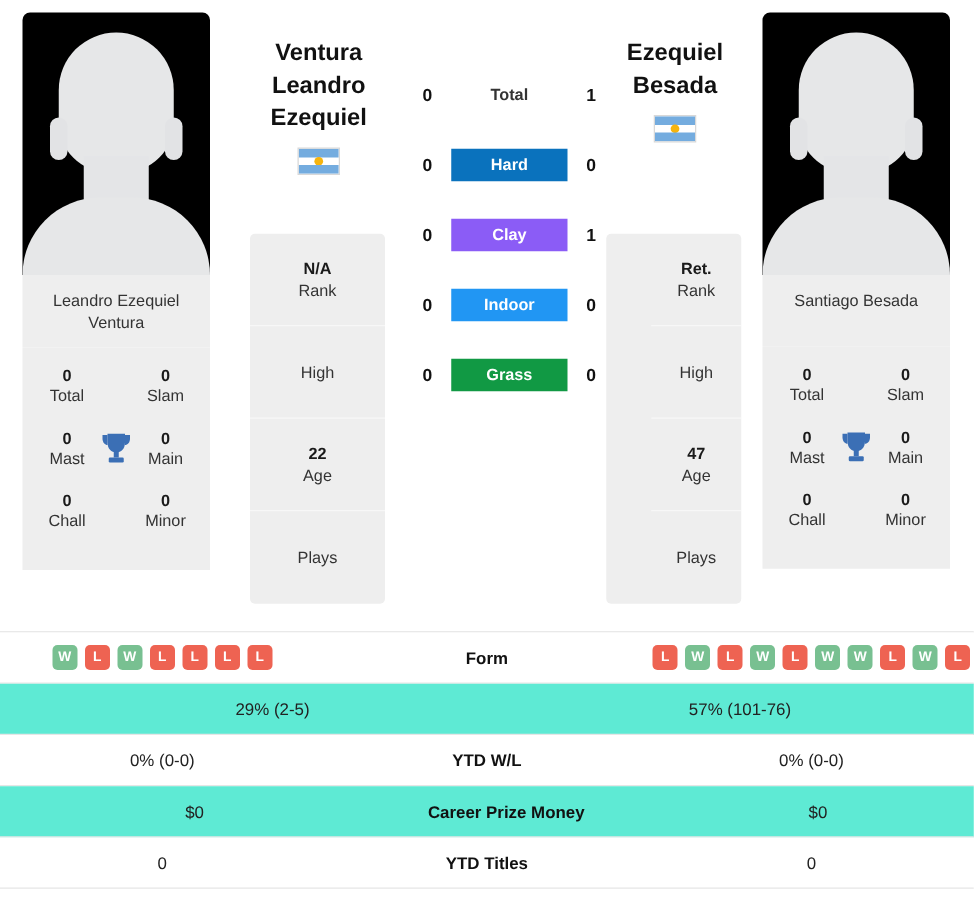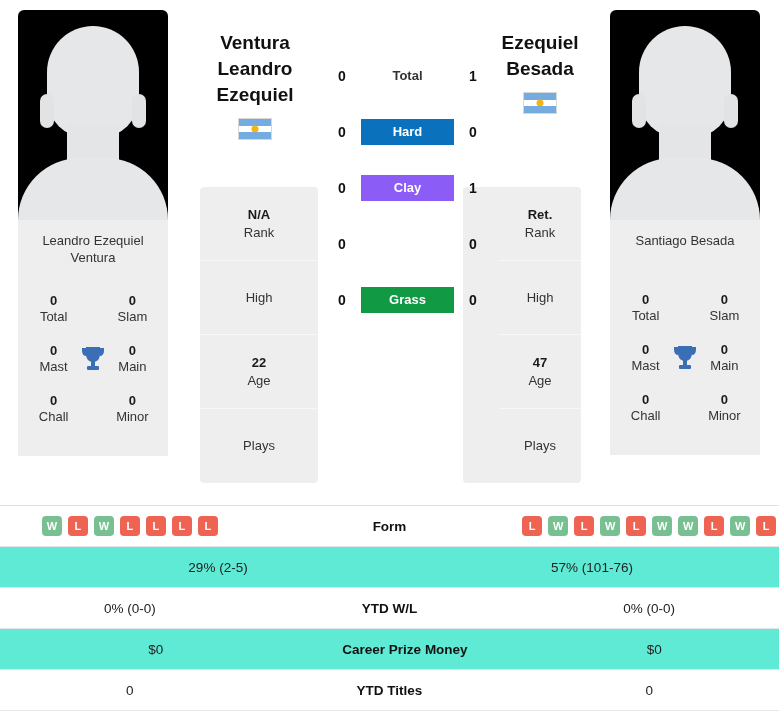--- a/index.html
+++ b/index.html
@@ -159,27 +159,27 @@
     transform: translate(-50%, -50%);
     width: 7px; height: 7px;
     background: #f6b40e;
     border-radius: 50%;
   }
 
   
   .info-card {
     position: absolute;
     top: 187px;
-    width: 118px;
+    width: 108px;
     background: #eeeeee;
     border-radius: 4px;
     overflow: hidden;
   }
   .info-card.left  { left: 200px; }
-  .info-card.right { left: 463px; padding-left: 36px; }
+  .info-card.right { left: 485px; padding-left: 36px; }
   .info-cell {
     height: 74px;
     display: flex;
     flex-direction: column;
     align-items: center;
     justify-content: center;
     border-bottom: 1px solid #f7f7f7;
     line-height: 18px;
   }
   .info-cell:last-child { border-bottom: none; }
@@ -459,20 +459,21 @@
       <div class="surface-pill" style="background:#0a72bd">Hard</div>
       <div class="surface-score">0</div>
     </div>
     <div class="surface-row">
       <div class="surface-score">0</div>
       <div class="surface-pill" style="background:#8b5cf6">Clay</div>
       <div class="surface-score">1</div>
     </div>
     <div class="surface-row">
       <div class="surface-score">0</div>
+      <div class="surface-pill" style="background:#2196f3">Indoor</div>
       <div class="surface-score">0</div>
     </div>
     <div class="surface-row">
       <div class="surface-score">0</div>
       <div class="surface-pill" style="background:#119944">Grass</div>
       <div class="surface-score">0</div>
     </div>
   </div>
 </div>
 

